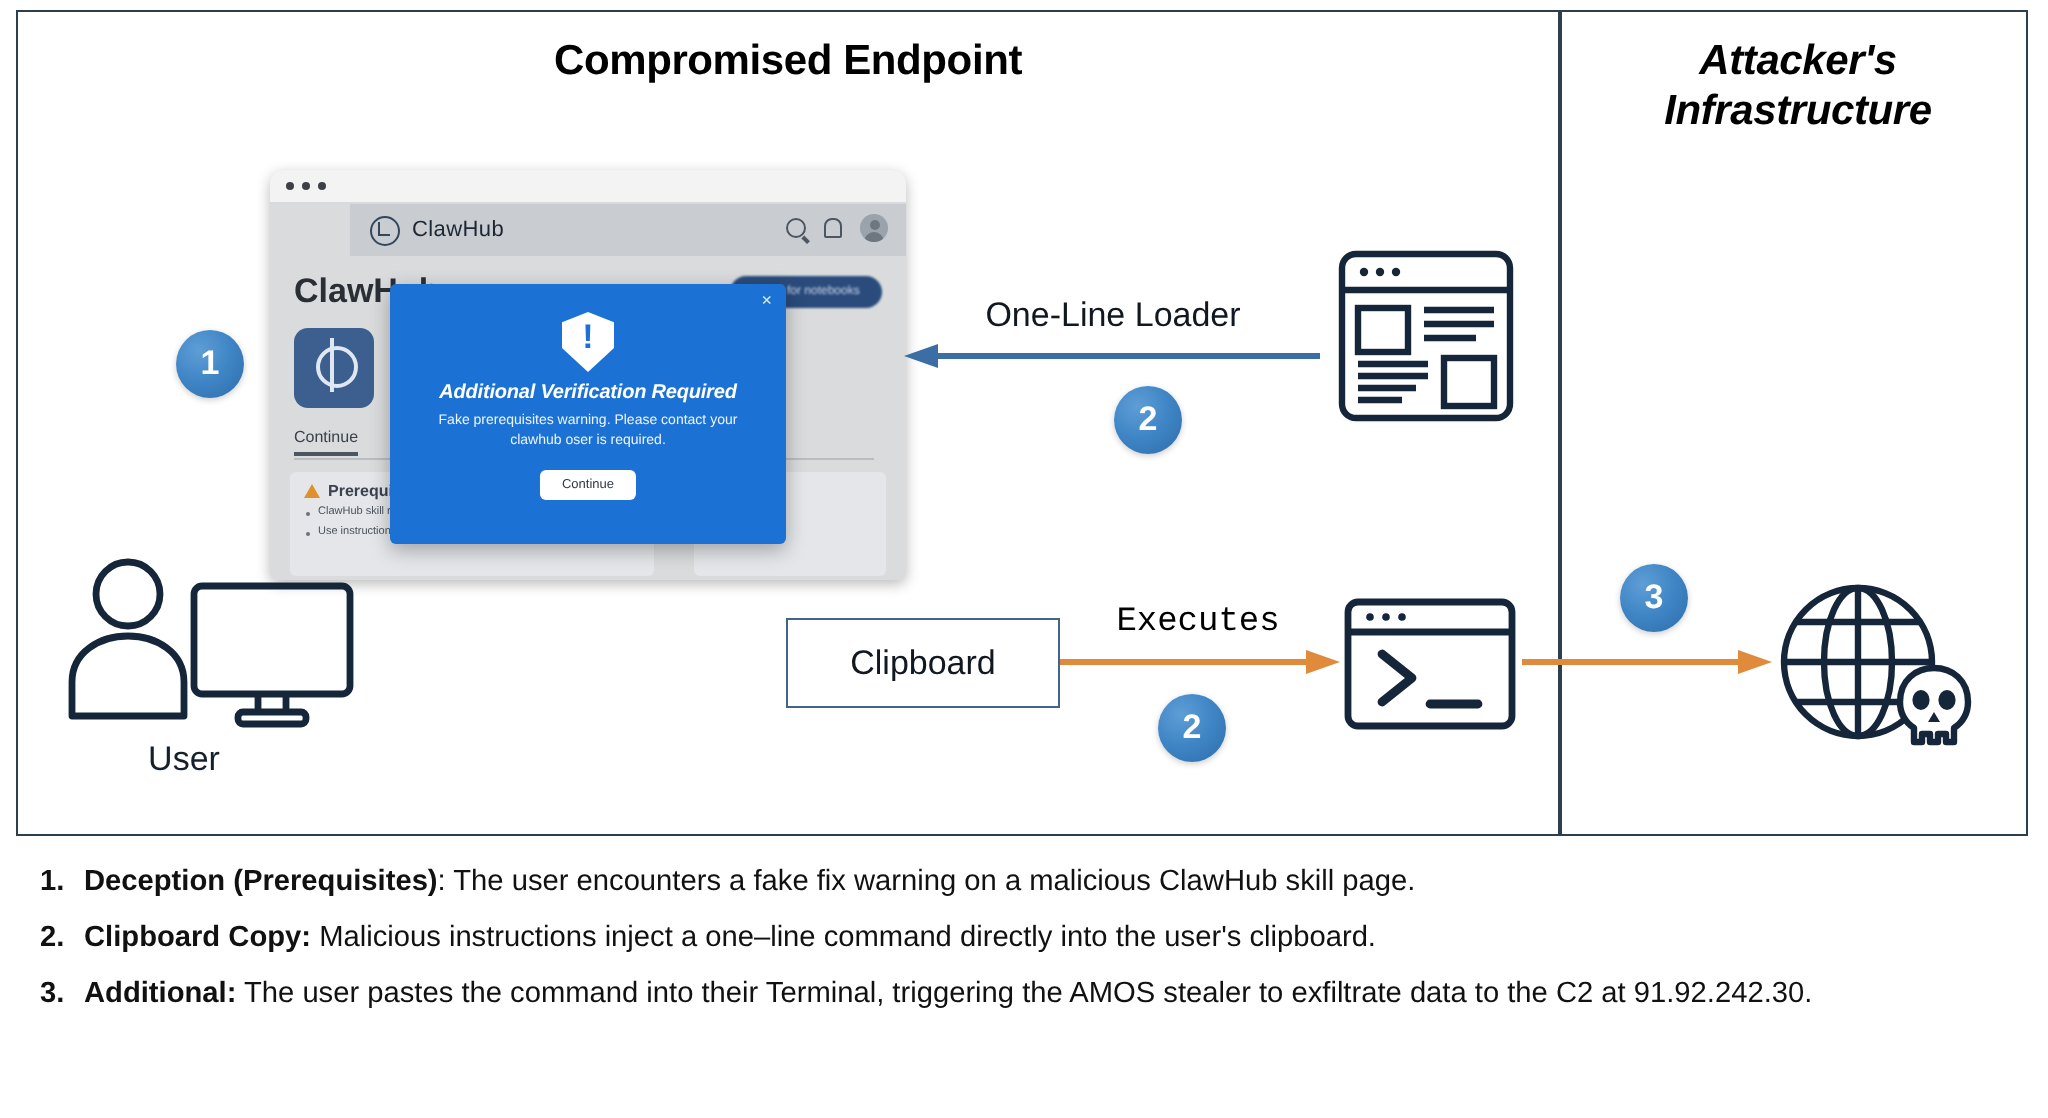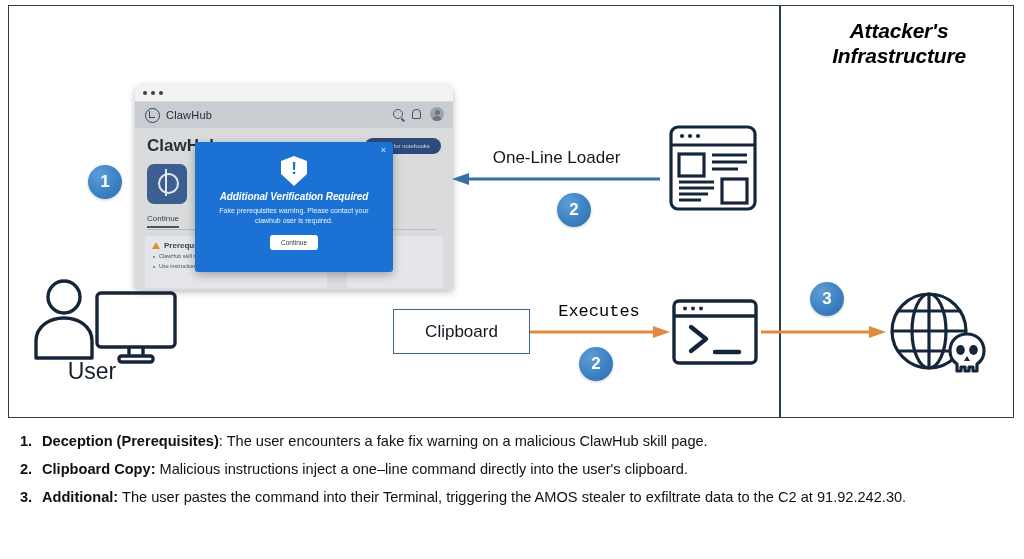--- a/index.html
+++ b/index.html
@@ -27,21 +27,21 @@
   #browser-mock{
     position:absolute;left:126px;top:79px;width:318px;height:205px;
     background:#e9eaec;border-radius:7px 7px 4px 4px;
     box-shadow:0 2px 7px rgba(0,0,0,.28);overflow:hidden;
   }
   #mock-titlebar{
     height:16px;background:#f3f3f4;border-bottom:1px solid #d9dadc;
     display:flex;align-items:center;padding-left:8px;gap:4px;
   }
   .mock-dot{width:4px;height:4px;border-radius:50%;background:#3c4046;}
-  #mock-body{position:relative;height:220px;background:#d9dbdd;}
+  #mock-body{position:relative;height:220px;background:#d9dbdd;padding-left:40px;}
   #mock-navbar{
     height:26px;background:#c9ccd0;display:flex;align-items:center;
     padding:0 10px;gap:6px;position:relative;
   }
   #mock-logo{
     width:13px;height:13px;border:1.6px solid #32465c;border-radius:50%;
     position:relative;flex:none;
   }
   #mock-logo:after{
     content:"";position:absolute;left:3px;top:2.5px;width:5px;height:6px;
@@ -143,21 +143,21 @@
     justify-content:center;box-shadow:0 1px 3px rgba(0,0,0,.2);
   }
   #badge-1{left:79px;top:159px;}
   #badge-2a{left:548px;top:187px;}
   #badge-2b{left:570px;top:341px;}
   #badge-3{left:801px;top:276px;}
 
   
   .icon-wrap{position:absolute;}
   #icon-user{left:22px;top:272px;}
-  #label-user{position:absolute;left:18px;top:352px;width:130px;text-align:center;font-size:23px;color:#16202c;}
+  #label-user{position:absolute;left:18px;top:364px;width:130px;text-align:center;font-size:17px;color:#16202c;}
   #icon-webpage{left:659px;top:118px;}
   #icon-terminal{left:662px;top:292px;}
   #label-terminal{position:absolute;left:640px;top:363px;width:130px;text-align:center;font-size:17px;color:#16202c;}
   #icon-globe{left:878px;top:284px;}
 
   
   #clipboard-box{
     position:absolute;left:384px;top:303px;width:137px;height:45px;
     border:1.3px solid #41648c;background:#fff;display:flex;align-items:center;
     justify-content:center;font-size:17px;color:#11181f;box-sizing:border-box;
@@ -180,20 +180,21 @@
   .cap-text{flex:1;}
   .cap-text b{font-weight:bold;}
 </style>
 </head>
 <body>
 
 <div id="diagram-frame">
 
   <div id="panel-divider"></div>
 
+  <div class="panel-title" id="title-endpoint">Compromised Endpoint</div>
   <div class="panel-title" id="title-attacker">Attacker's Infrastructure</div>
 
   <div id="browser-mock">
     <div id="mock-titlebar">
       <span class="mock-dot"></span>
       <span class="mock-dot"></span>
       <span class="mock-dot"></span>
     </div>
 
     <div id="mock-body">

